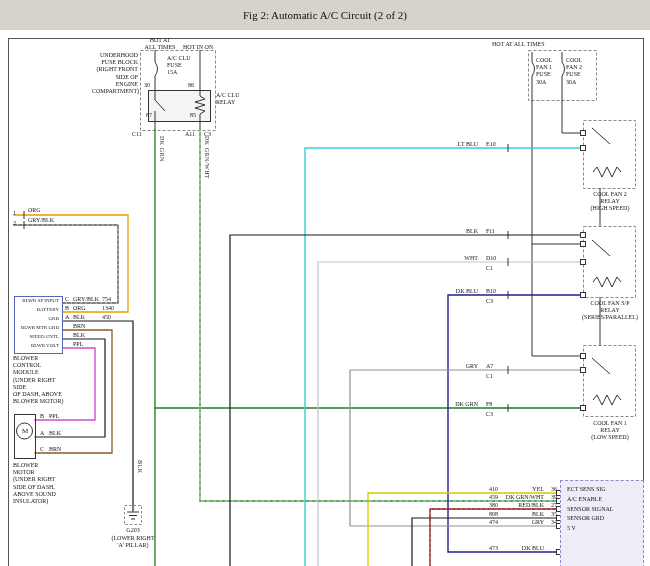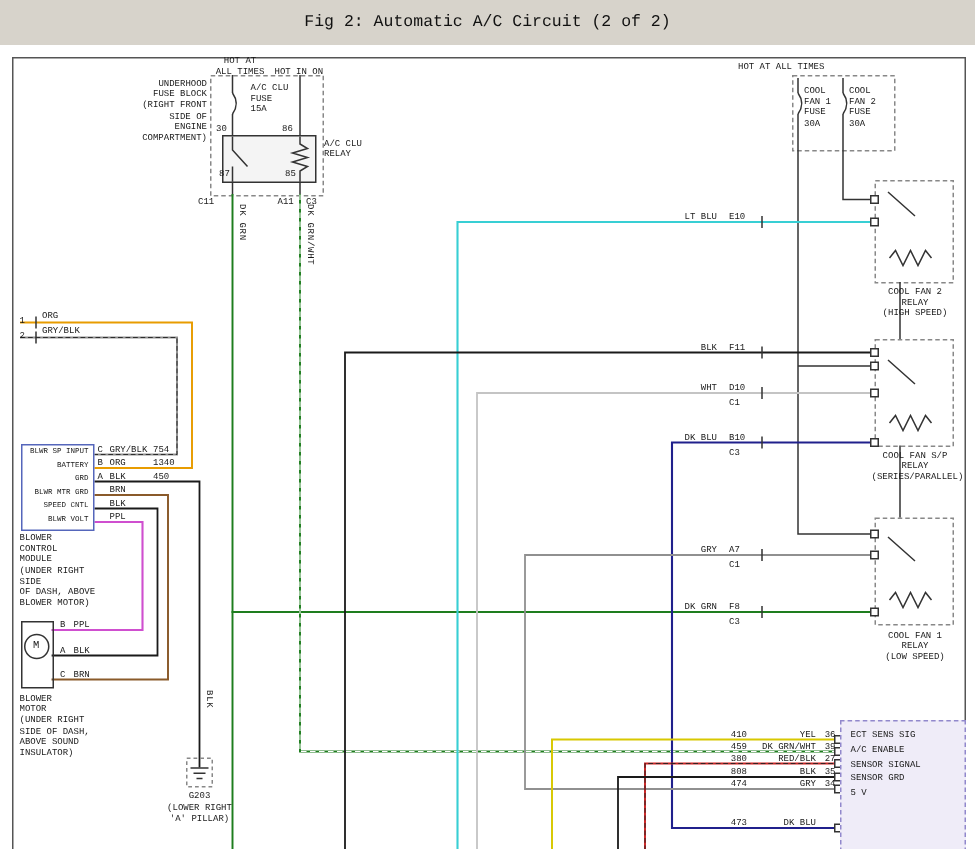--- a/index.html
+++ b/index.html
@@ -1,17 +1,17 @@
 <!DOCTYPE html>
 <html><head>
 <meta charset="utf-8">
 <style>
   html,body{margin:0;padding:0;background:#fff;}
   #root{position:relative;width:650px;height:566px;overflow:hidden;background:#fff;
-        font-family:Liberation Mono, monospace;}
+        font-family:Liberation Serif, serif;}
   .titlebar{position:absolute;left:0;top:0;width:650px;height:30px;background:#d7d3cb;
             display:flex;align-items:center;justify-content:center;font-size:11px;color:#111;}
   .frame{position:absolute;left:8px;top:38px;width:634px;height:540px;border:1px solid #555;background:#fff;}
   svg{position:absolute;left:0;top:0;}
   .lbl{position:absolute;font-size:6px;line-height:1.2;color:#1a1a1a;white-space:pre-line;}
   .s5{font-size:5px;}
   .r{text-align:right;}
   .c{text-align:center;}
   .v{writing-mode:vertical-rl;white-space:nowrap;letter-spacing:0.5px;}
   .modbox{position:absolute;left:14px;top:296px;width:47px;height:56px;border:1px solid #5566bb;background:#fff;}

